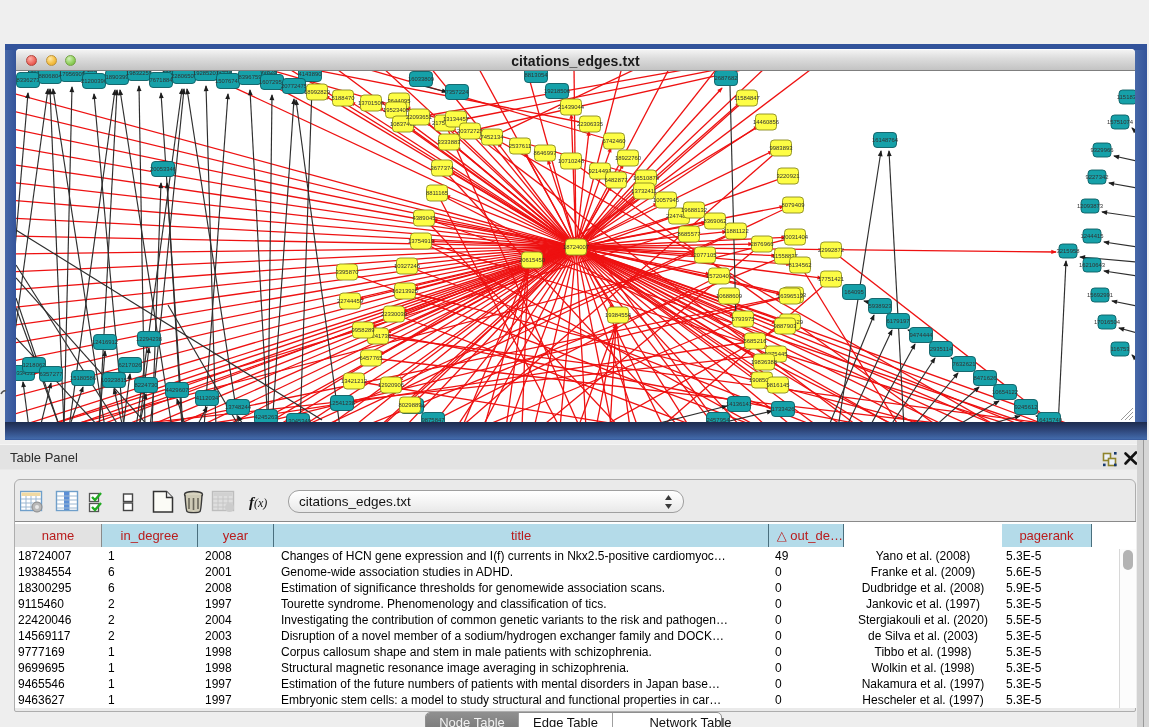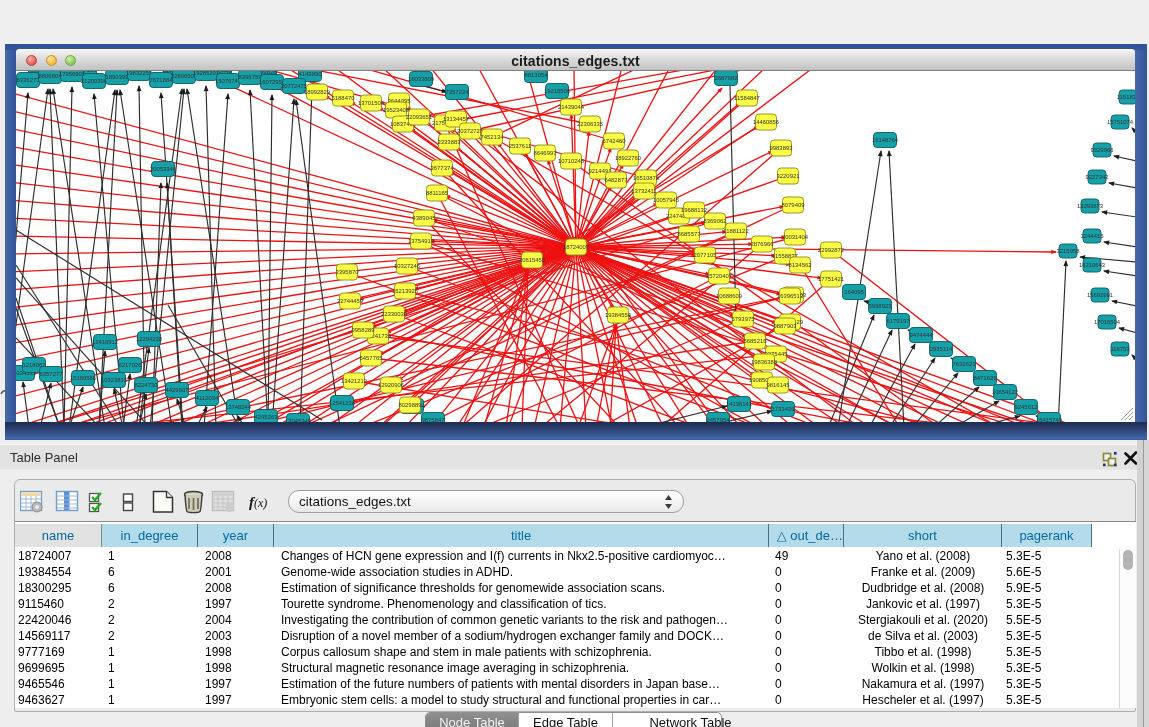--- a/index.html
+++ b/index.html
@@ -18,21 +18,21 @@
 #titlebar .tl { position:absolute; top:6px; width:11px; height:11px; border-radius:50%; }
 #wtitle { position:absolute; left:0; right:0; top:4px; text-align:center; font-size:14px; font-weight:bold; color:#1a1a1a; letter-spacing:0.1px; }
 #canvas { left:16px; top:31px; width:1119px; height:351px; background:#ffffff; overflow:hidden; }
 
 #tp { left:0; top:400px; width:1149px; height:327px; background:#eeeeee; }
 #tpbar { left:0; top:404px; width:1149px; height:26px; background:#e3e3e3; border-top:1px solid #f5f5f5; border-bottom:1px solid #e9e9e9; }
 #tptitle { position:absolute; left:10px; top:5px; font-size:13px; color:#2e2e2e; }
 #container { left:14px; top:439px; width:1122px; height:233px; background:#eaeaea; border:1px solid #adadad; border-radius:6px 6px 2px 2px; }
 #dropdown { left:288px; top:450px; width:396px; height:23px; background:linear-gradient(#ffffff,#f2f2f2 60%,#e8e8e8); border:1px solid #9f9f9f; border-radius:11px; font-size:13.5px; color:#111; line-height:21px; padding-left:10px; }
 #thead { left:15px; top:481px; width:1121px; height:26px; background:#ffffff; border-top:1px solid #8a8a8a; }
-.hcell { position:absolute; top:2px; height:24px; background:#b4dbe9; border-right:1px solid #4a6f7e; font-size:13px; color:#0369a1; text-align:center; line-height:24px; }
+.hcell { position:absolute; top:2px; height:24px; background:#b4dbe9; border-right:1px solid #4a6f7e; font-size:13px; color:#b91c1c; text-align:center; line-height:24px; }
 #tbody { left:15px; top:507px; width:1121px; height:161px; background:#ffffff; }
 .trow { position:absolute; left:15px; width:1121px; height:16px; font-size:12px; color:#000; }
 .trow span { position:absolute; top:1px; white-space:nowrap; }
 .trow .ctr { text-align:center; }
 #vscroll { left:1119px; top:509px; width:17px; height:159px; background:#fcfcfc; border-left:1px solid #d8d8d8; }
 #vthumb { position:absolute; left:3px; top:1px; width:10px; height:20px; background:#b3b3b3; border-radius:5px; }
 
 #tabs { left:425px; top:672px; width:297px; height:21px; border:1px solid #8f8f8f; border-radius:5px; background:#ffffff; font-size:13px; }
 .tab { position:absolute; top:0; height:19px; line-height:19px; text-align:center; color:#111; }
 #tab1 { left:0; width:92px; background:linear-gradient(#8f8f8f,#787878); color:#f2f2f2; border-radius:4px 0 0 4px; }
@@ -691,21 +691,20 @@
   <path d="M4.5,1 L8,6 H1 z" fill="#3a3a3a"></path>
         <path d="M4.5,15 L8,10 H1 z" fill="#3a3a3a"></path>
  </svg>
 </div>
 <div class="abs" id="thead">
  <div class="hcell" style="left:0px;width:87px;background:#e2e2e2;border-right:1px solid #8a8a8a">name</div>
  <div class="hcell" style="left:87px;width:96px">in_degree</div>
  <div class="hcell" style="left:183px;width:76px">year</div>
  <div class="hcell" style="left:259px;width:495px">title</div>
  <div class="hcell" style="left:754px;width:75px;text-align:right;padding-left:6px">△ out_de…</div>
- <div class="hcell" style="left:829px;width:158px">short</div>
  <div class="hcell" style="left:987px;width:90px">pagerank</div>
 </div>
 <div class="abs" id="tbody"></div>
 <div class="trow" style="top:508px">
 <span style="left:3px">18724007</span>
       <span style="left:93px">1</span>
 <span style="left:190px">2008</span>
       <span style="left:266px">Changes of HCN gene expression and I(f) currents in Nkx2.5-positive cardiomyoc…</span>
 <span style="left:760px">49</span>
       <span class="ctr" style="left:829px;width:158px">Yano et al. (2008)</span>

